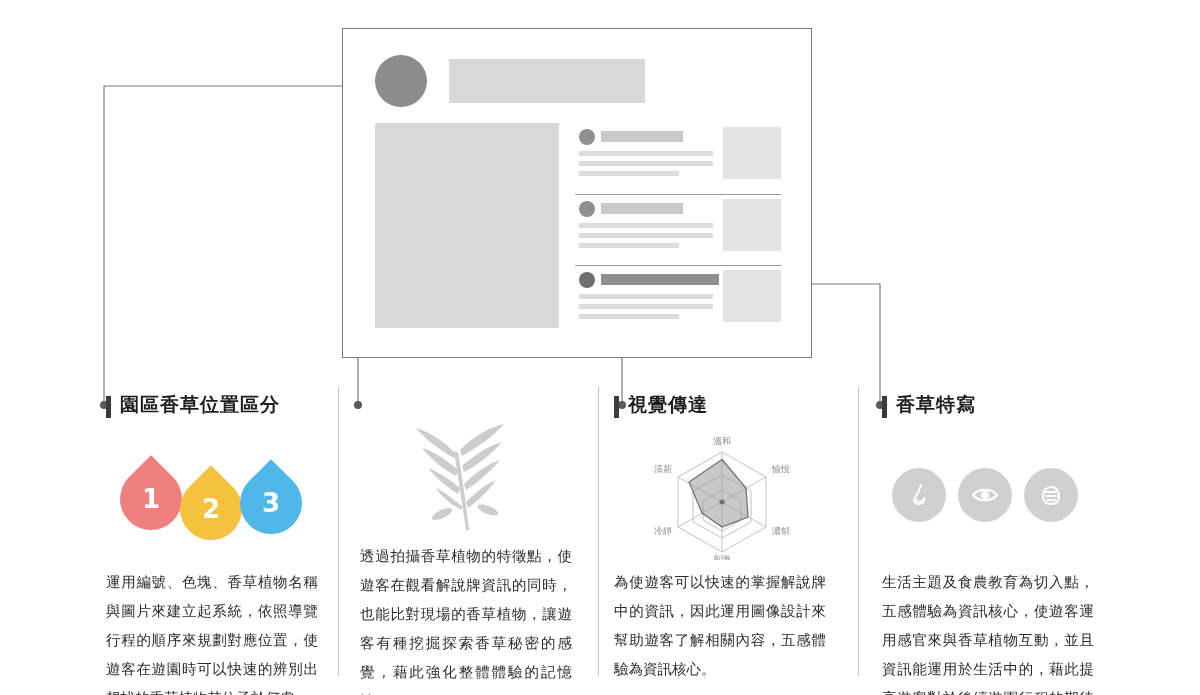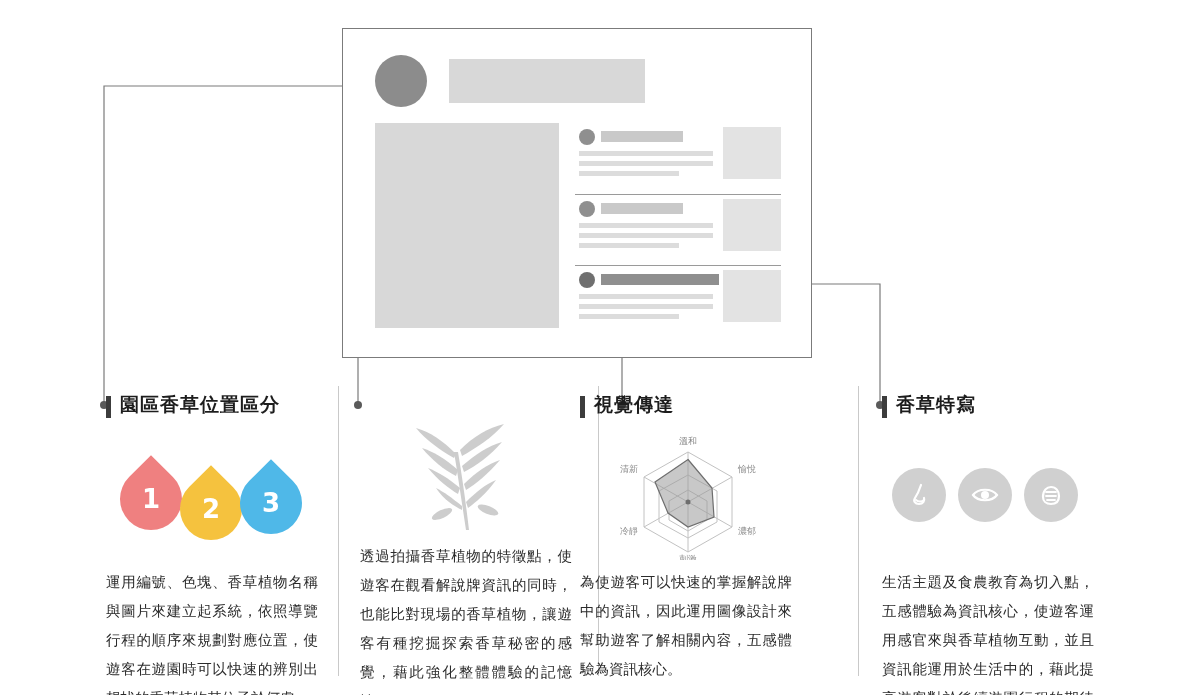--- a/index.html
+++ b/index.html
@@ -85,21 +85,21 @@
   }
 
   
   .col {
     position: absolute;
     top: 392px;
     width: 230px;
   }
   .col-1 { left: 106px; }
   .col-2 { left: 360px; }
-  .col-3 { left: 580px; }
+  .col-3 { left: 614px; }
   .col-4 { left: 882px; }
 
   .col-head {
     display: flex; align-items: flex-end;
     height: 26px;
   }
   .col-head .bar {
     width: 5px; height: 22px; background: #3c3c3c; margin-right: 9px;
   }
   .col-head .title {

